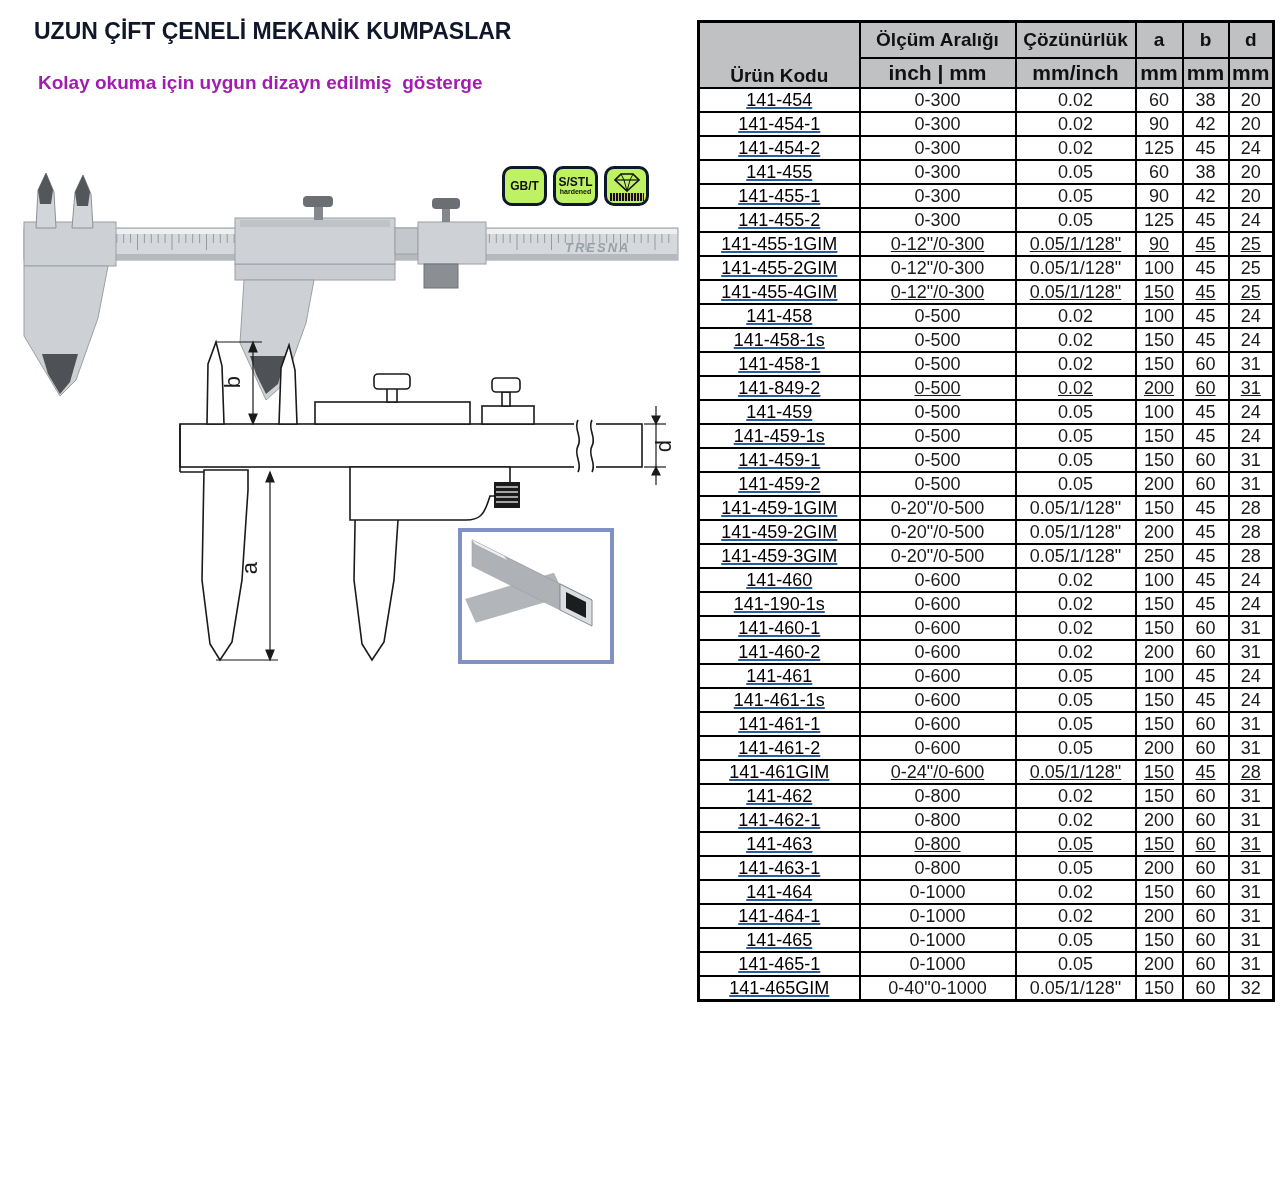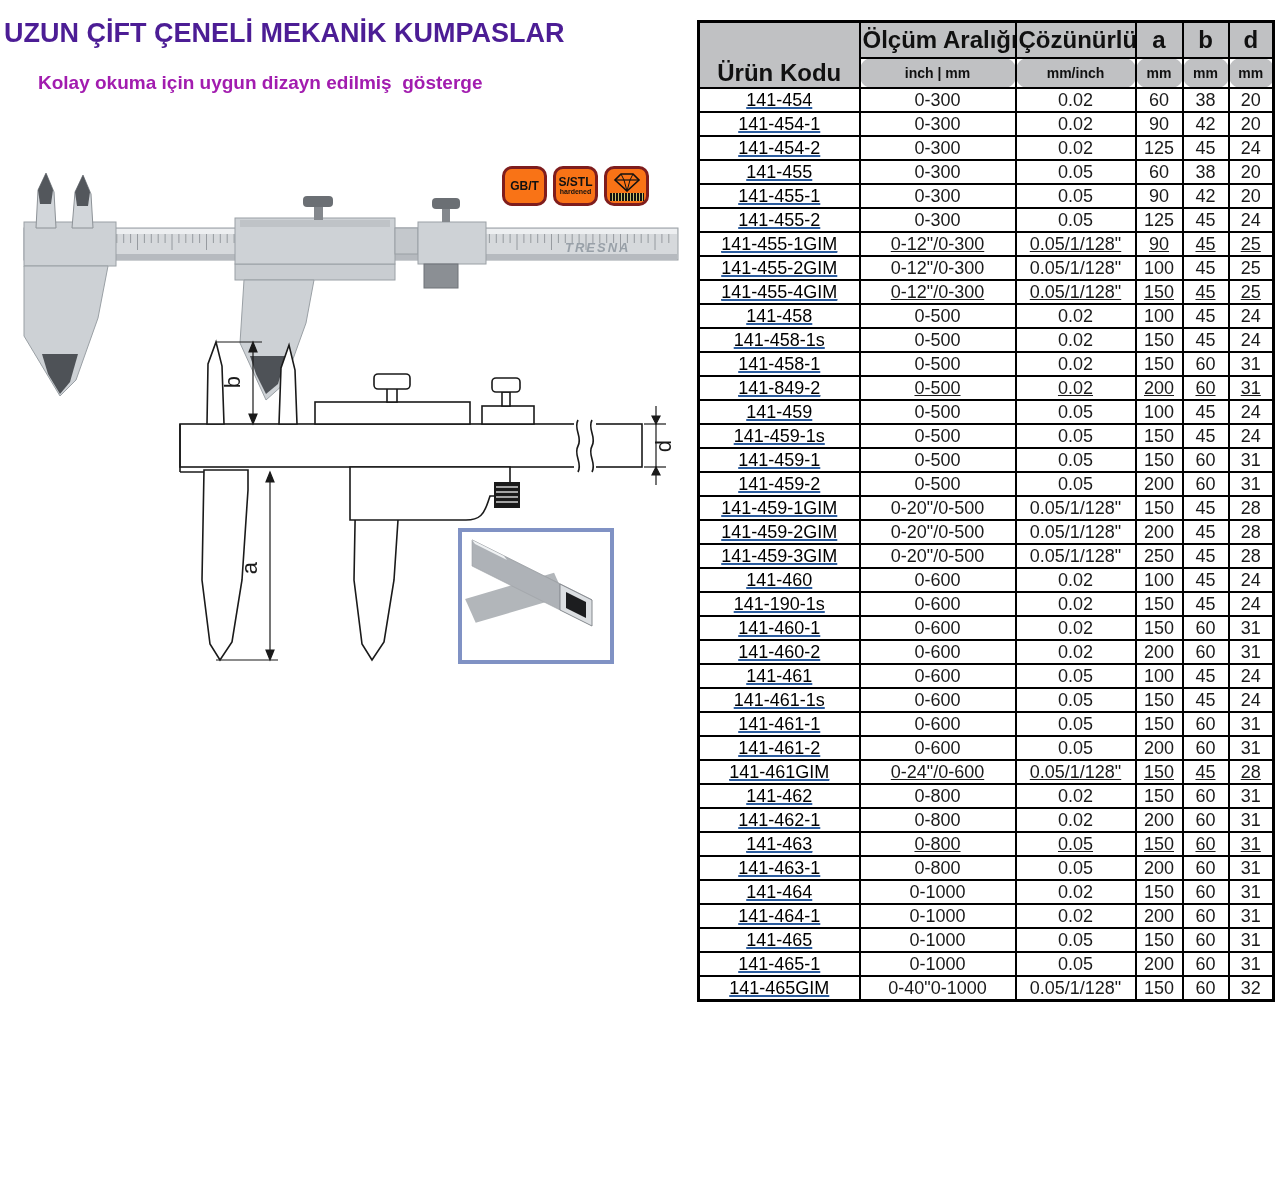--- a/index.html
+++ b/index.html
@@ -1,42 +1,42 @@
 <!DOCTYPE html>
 <html><head>
 <meta charset="utf-8">
 <style>
   html,body{margin:0;padding:0;background:#fff;}
   #page{position:relative;width:1280px;height:1198px;background:#fff;overflow:hidden;
         font-family:"Liberation Sans",sans-serif;}
   
-  #title{position:absolute;left:4px;top:18px;font-size:27px;font-weight:bold;
-         color:#4c1d95;letter-spacing:0px;white-space:nowrap;}
+  #title{position:absolute;left:34px;top:18px;font-size:23px;font-weight:bold;
+         color:#0f172a;letter-spacing:0px;white-space:nowrap;}
   #features{position:absolute;left:38px;top:70px;font-size:19px;font-weight:bold;color:#a21caf;}
   #features div{line-height:26px;white-space:pre-wrap;}
   
   #badges{position:absolute;left:502px;top:166px;display:flex;gap:6px;}
-  .badge{width:39px;height:34px;background:#f97316;border:3px solid #7f1d1d;border-radius:10px;
+  .badge{width:39px;height:34px;background:#bef264;border:3px solid #0f172a;border-radius:10px;
          display:flex;flex-direction:column;align-items:center;justify-content:center;}
   .badge .main{font-size:12px;font-weight:bold;color:#111;line-height:12px;}
   .badge .sub{font-size:7px;font-weight:bold;color:#111;line-height:8px;}
   .badge .band{width:34px;height:8px;background:#111;margin-top:1px;
     background-image:repeating-linear-gradient(90deg,#111 0 2px,#cbc26a 2px 3px);}
   
   #inset{position:absolute;left:458px;top:528px;width:148px;height:128px;background:#fff;
          border:4px solid #8092c4;}
   
   #spec-table{position:absolute;left:697px;top:20px;border-collapse:collapse;table-layout:fixed;
               width:575px;}
   #spec-table th,#spec-table td{border:2px solid #000;text-align:center;padding:0 2px;
               overflow:hidden;white-space:nowrap;}
   #spec-table{border:3px solid #000;}
   #spec-table thead th{background:#c0c1c3;font-weight:bold;color:#111;}
-  tr.h1 th{height:34px;font-size:24px;}
-  tr.h2 th{height:28px;font-size:14px;border-radius:12px;}
+  tr.h1 th{height:34px;font-size:19px;}
+  tr.h2 th{height:28px;font-size:21px;}
   th.corner{vertical-align:bottom;padding-bottom:6px;font-size:19px;margin-left:17px;}
   #spec-table td{height:22px;font-size:18px;color:#1a1a1a;line-height:20px;background:#fff;}
   tr.stripe td{background:#edeff1;}
   tr.med td{height:30px;text-decoration:underline;}
   tr.tall td{height:40px;}
   #spec-table a{color:#000000;text-decoration:underline;text-decoration-color:#2b5c9e;
                 text-decoration-thickness:2px;cursor:pointer;}
   svg text{font-family:"Liberation Sans",sans-serif;}
 </style>
 </head>

